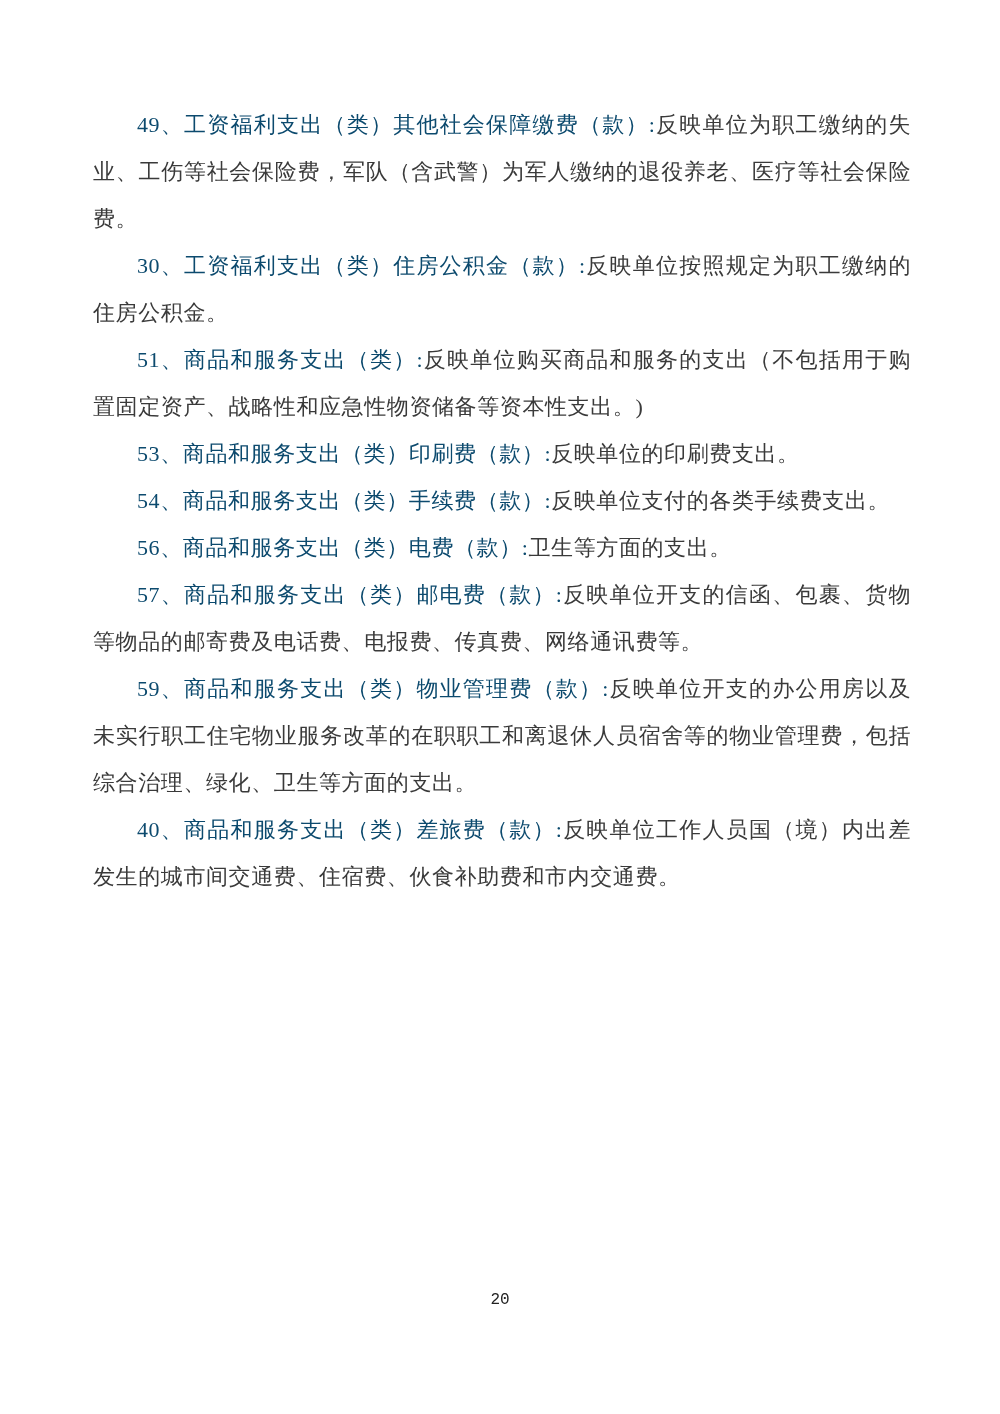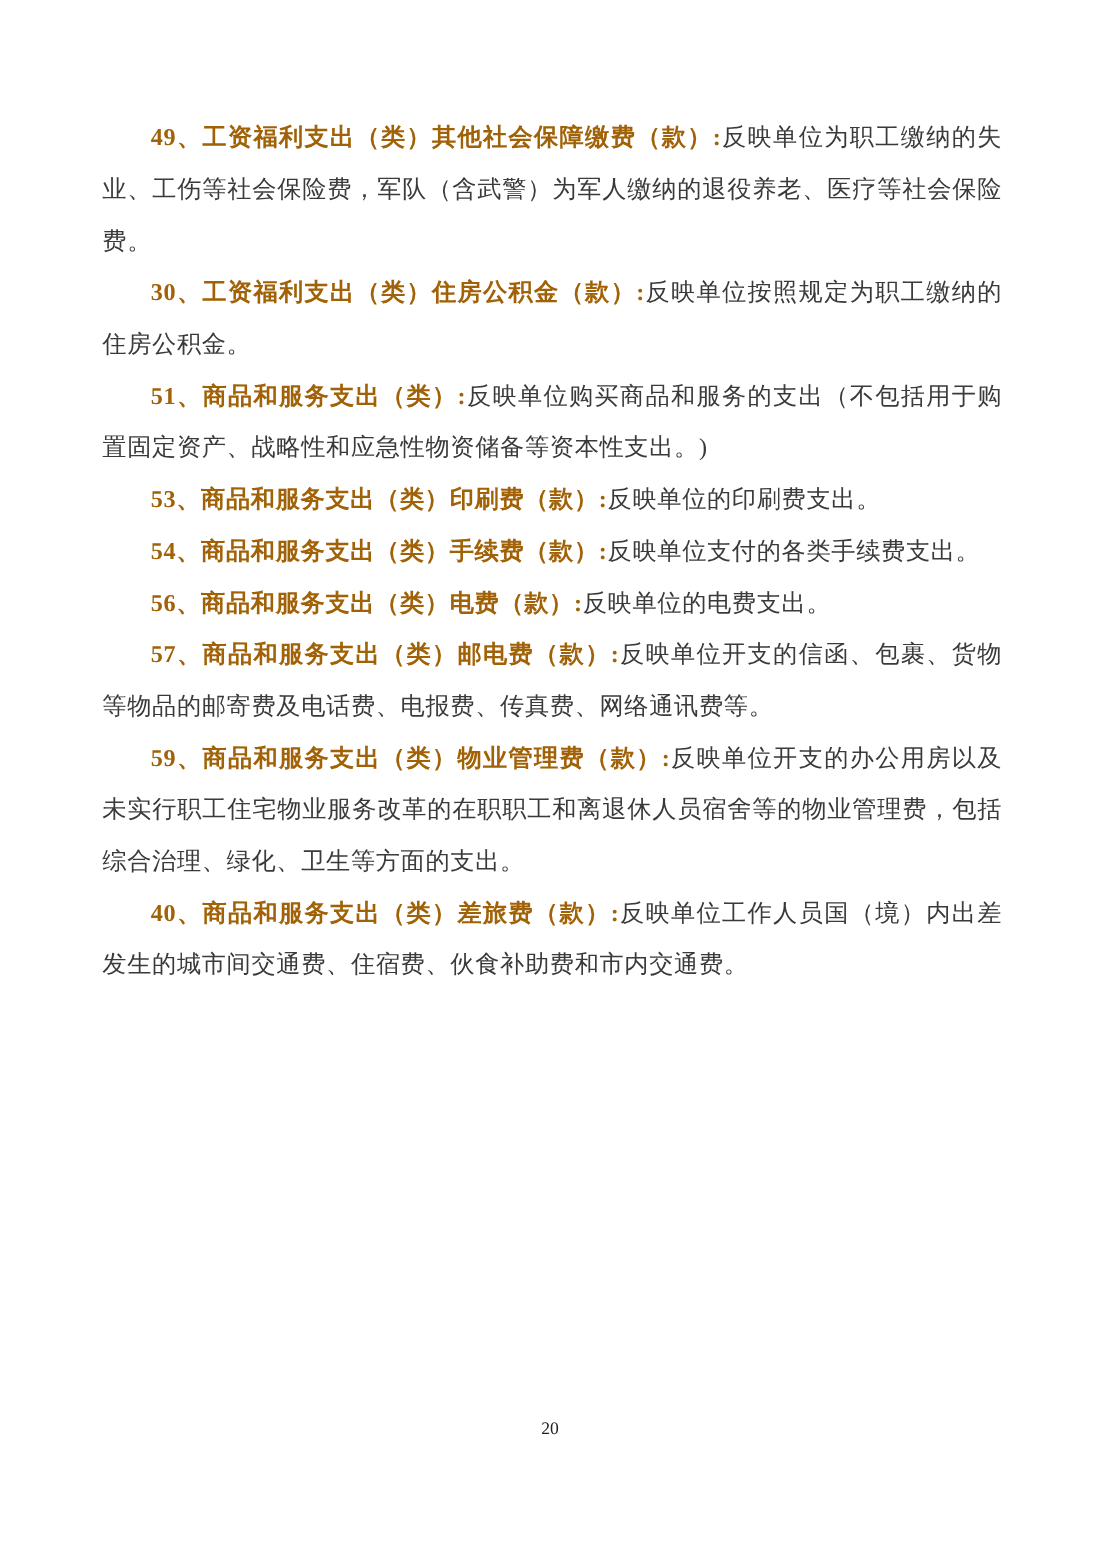--- a/index.html
+++ b/index.html
@@ -26,53 +26,53 @@
     padding: 0;
     font-size: 22px;
     line-height: 47px;
     text-align: justify;
     text-justify: inter-character;
     text-indent: 2em;
     color: #3a3a3a;
     letter-spacing: 0.6px;
   }
   p.def .head {
-    font-weight: 700;
-    color: #a16207;
+    font-weight: 400;
+    color: #0c4a6e;
   }
   .page-number {
     position: absolute;
     top: 1291px;
     left: 0;
     width: 100%;
     text-align: center;
     font-size: 16px;
     color: #222222;
-    font-family: Liberation Serif, serif;
+    font-family: Liberation Mono, monospace;
   }
 </style>
 </head>
 <body>
 
 <div class="doc-page">
   <div class="content">
 
     <p class="def"><span class="head">49、工资福利支出（类）其他社会保障缴费（款）:</span><span>反映单位为职工缴纳的失业、工伤等社会保险费，军队（含武警）为军人缴纳的退役养老、医疗等社会保险费。</span></p>
 
     <p class="def"><span class="head">30、工资福利支出（类）住房公积金（款）:</span><span>反映单位按照规定为职工缴纳的住房公积金。</span></p>
 
     <p class="def"><span class="head">51、商品和服务支出（类）:</span><span>反映单位购买商品和服务的支出（不包括用于购置固定资产、战略性和应急性物资储备等资本性支出。)</span></p>
 
 
     <p class="def"><span class="head">53、商品和服务支出（类）印刷费（款）:</span><span>反映单位的印刷费支出。</span></p>
 
     <p class="def"><span class="head">54、商品和服务支出（类）手续费（款）:</span><span>反映单位支付的各类手续费支出。</span></p>
 
 
-    <p class="def"><span class="head">56、商品和服务支出（类）电费（款）:</span><span>反映单位的电费支出。</span></p>
+    <p class="def"><span class="head">56、商品和服务支出（类）电费（款）:</span><span>卫生等方面的支出。</span></p>
 
     <p class="def"><span class="head">57、商品和服务支出（类）邮电费（款）:</span><span>反映单位开支的信函、包裹、货物等物品的邮寄费及电话费、电报费、传真费、网络通讯费等。</span></p>
 
 
     <p class="def"><span class="head">59、商品和服务支出（类）物业管理费（款）:</span><span>反映单位开支的办公用房以及未实行职工住宅物业服务改革的在职职工和离退休人员宿舍等的物业管理费，包括综合治理、绿化、卫生等方面的支出。</span></p>
 
     <p class="def"><span class="head">40、商品和服务支出（类）差旅费（款）:</span><span>反映单位工作人员国（境）内出差发生的城市间交通费、住宿费、伙食补助费和市内交通费。</span></p>
 
   </div>
 

